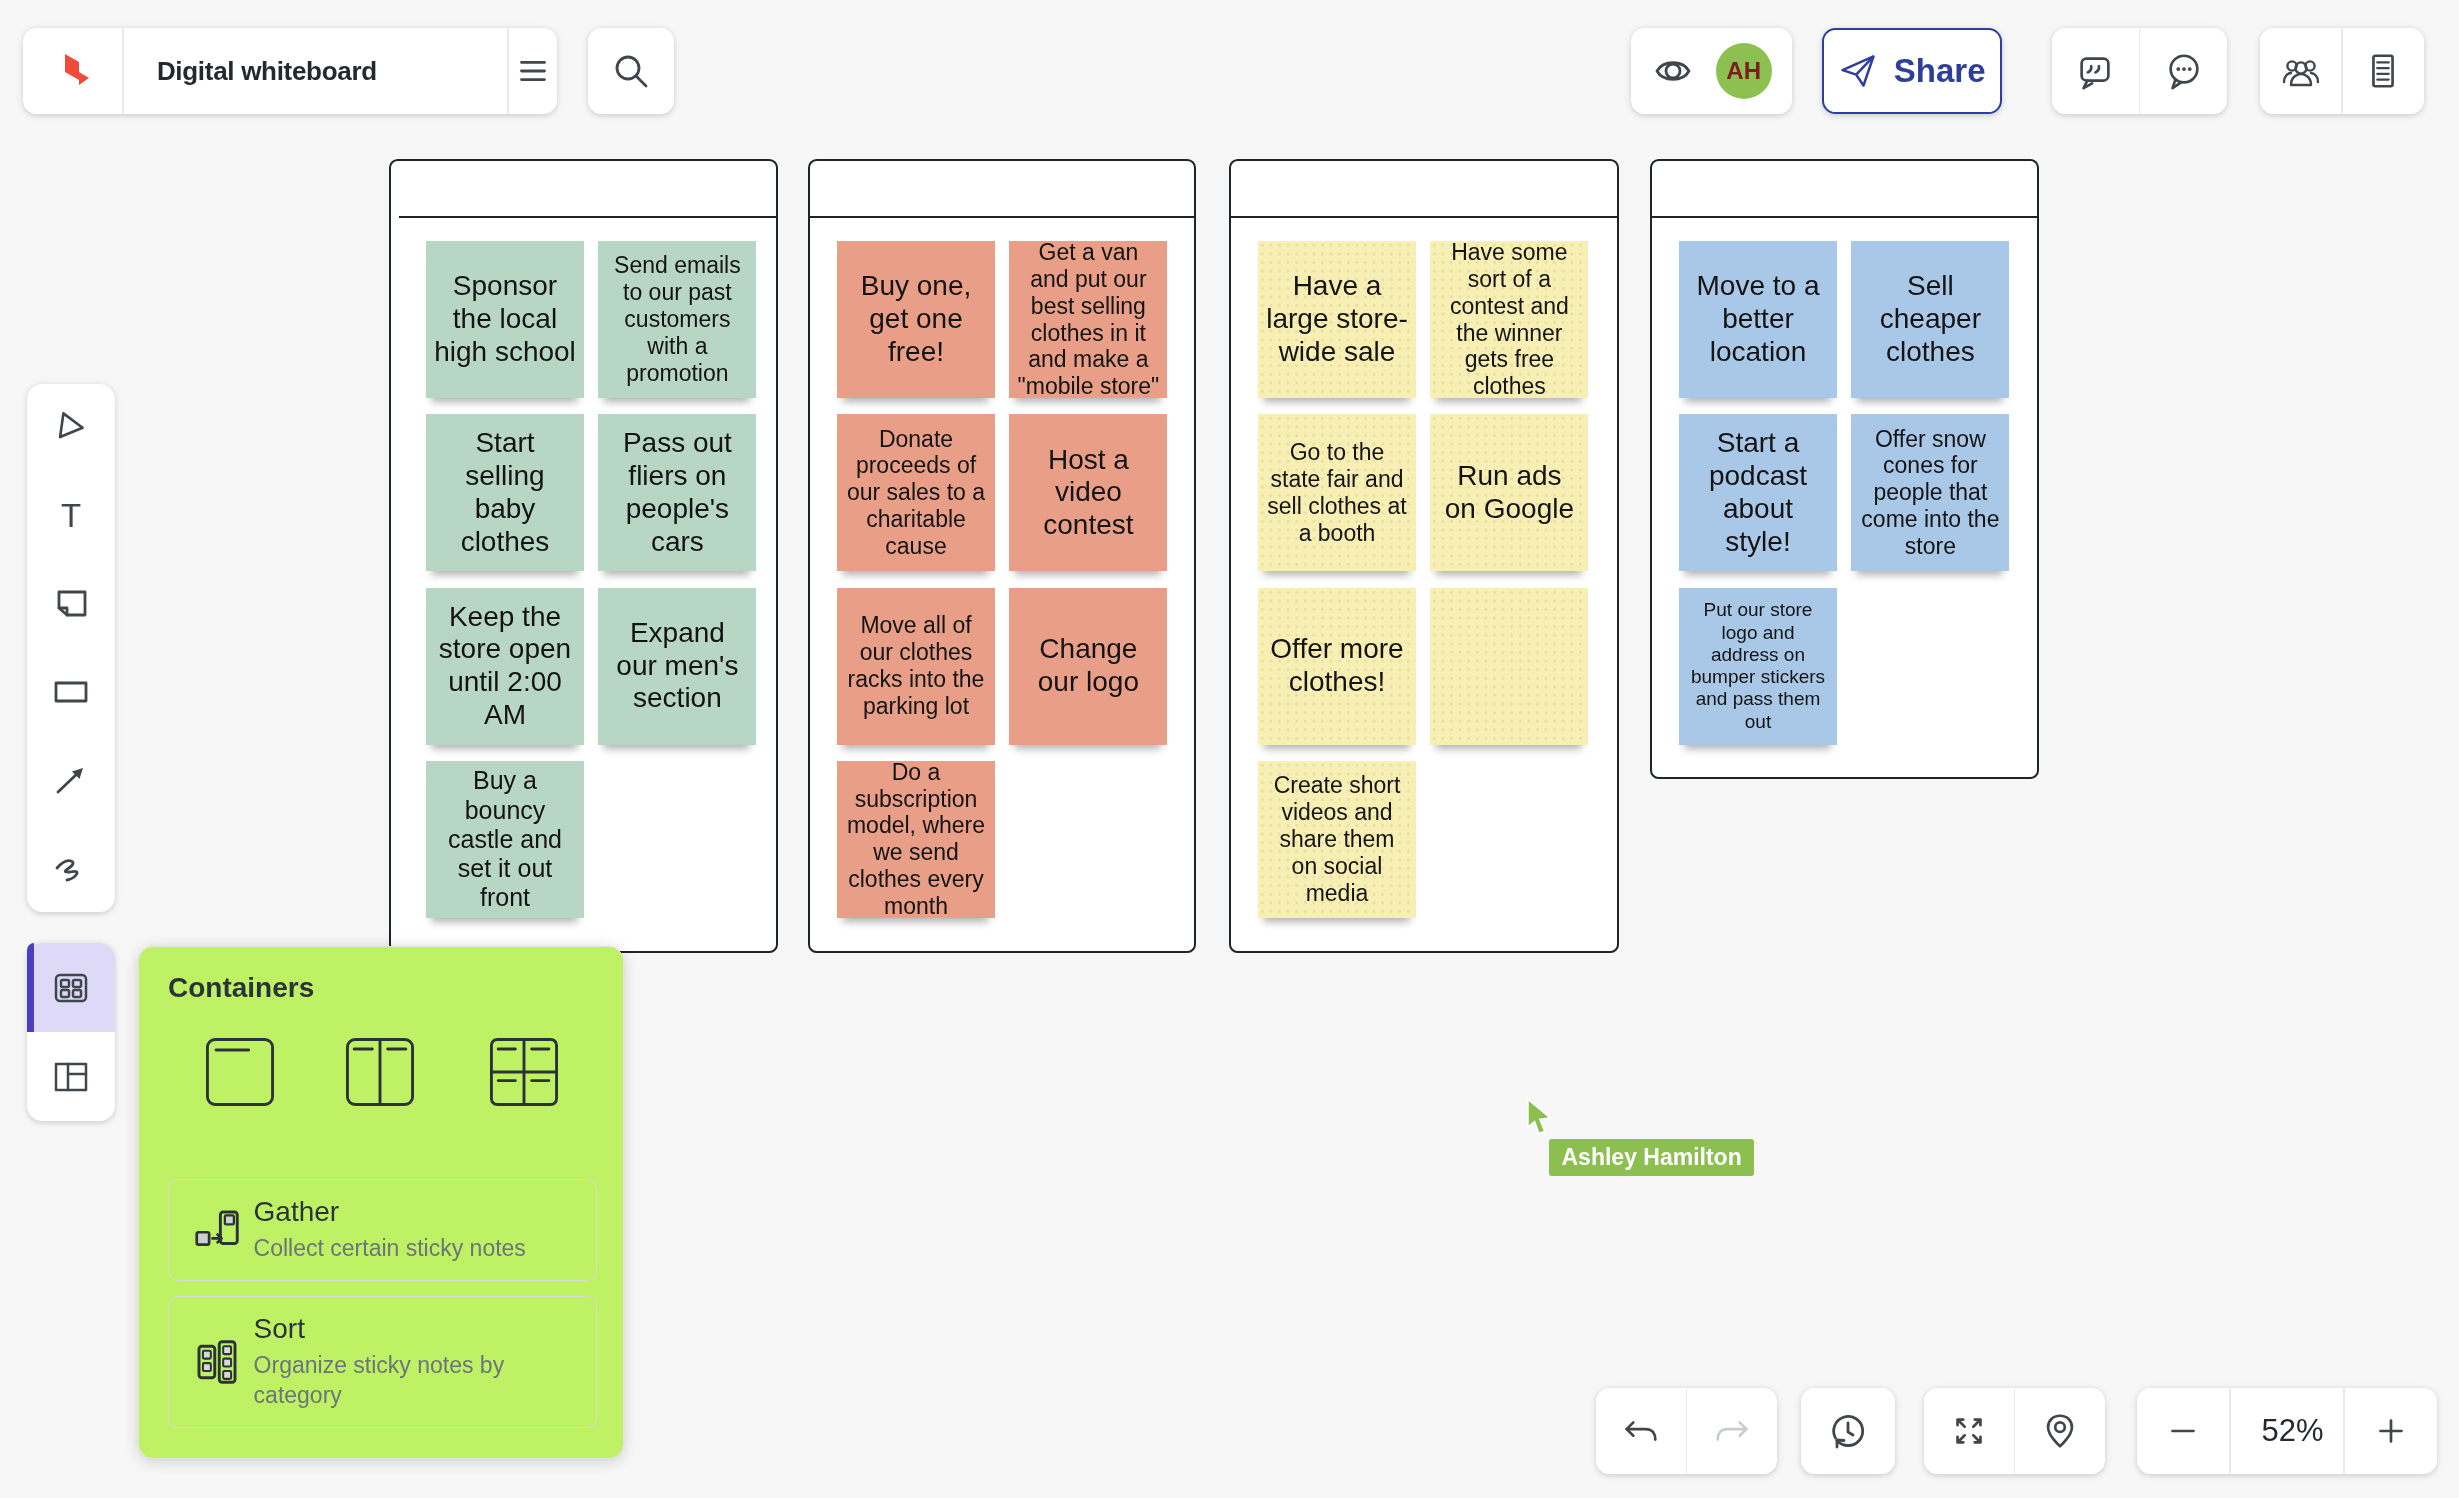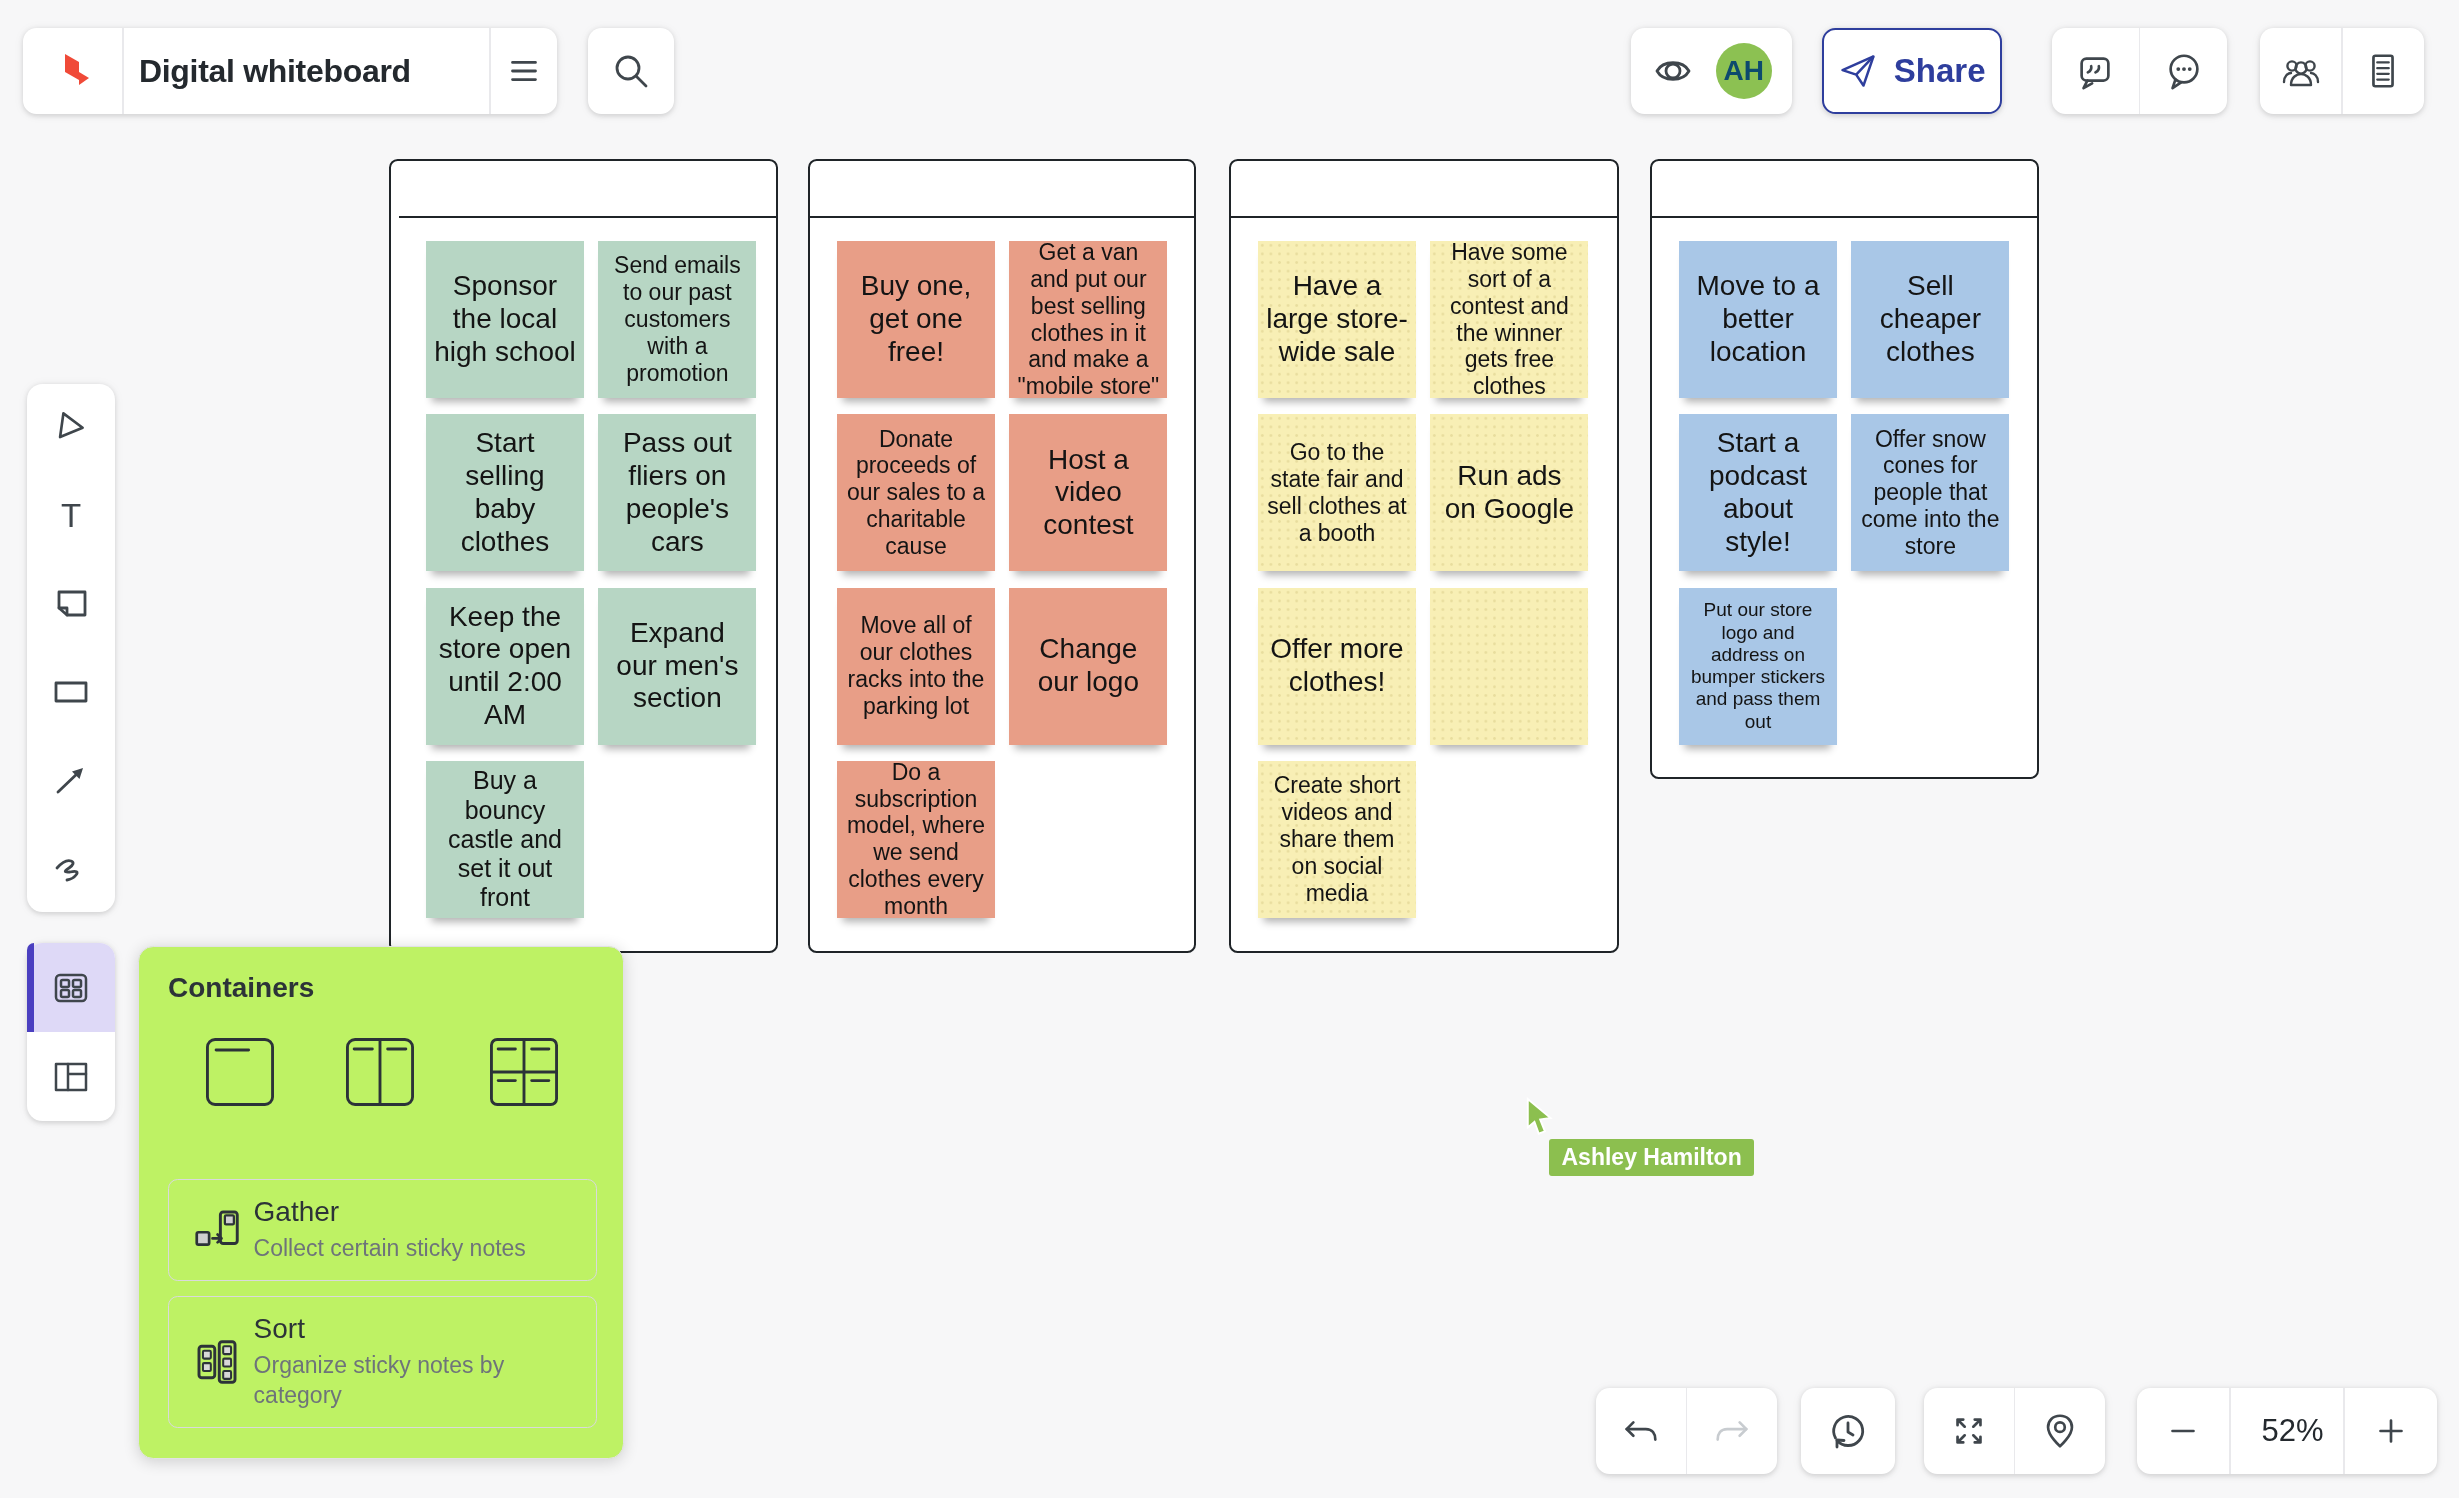--- a/index.html
+++ b/index.html
@@ -6,26 +6,26 @@
   body{font-family:"Liberation Sans",sans-serif;}
   .stage{position:relative;width:2459px;height:1499px;background:#f7f7f8;overflow:hidden;}
   .card{position:absolute;background:#fff;border-radius:13.4px;box-shadow:0 1.9px 4.8px rgba(0,0,0,.13),0 1px 11.5px rgba(0,0,0,.05);}
   .row{display:flex;align-items:center;height:100%;}
   .vdiv{width:1.9px;background:#e9e9ec;height:100%;}
   svg{display:block;}
   .ic{stroke:#3f464c;fill:none;stroke-width:2.8;stroke-linecap:round;stroke-linejoin:round;}
 
   
   .logo-cell{width:99px;display:flex;align-items:center;justify-content:center;height:100%;}
-  .title-cell{width:350px;padding-left:15px;font-size:32px;font-weight:700;color:#24292e;letter-spacing:-0.3px;}
+  .title-cell{width:350px;padding-left:33px;font-size:26px;font-weight:700;color:#24292e;letter-spacing:-0.3px;}
   .menu-cell{flex:1;display:flex;align-items:center;justify-content:center;height:100%;cursor:pointer;}
   .icon-btn{display:flex;align-items:center;justify-content:center;width:100%;height:100%;cursor:pointer;}
 
   
-  .avatar{width:56px;height:56px;border-radius:50%;background:var(--avatar,#8cc152);color:#0c4a6e;font-size:28px;font-weight:700;display:flex;align-items:center;justify-content:center;}
+  .avatar{width:56px;height:56px;border-radius:50%;background:var(--avatar,#8cc152);color:#7f1d1d;font-size:24px;font-weight:700;display:flex;align-items:center;justify-content:center;}
   .share-card{border:2.9px solid var(--accent,#2e3e9d);display:flex;align-items:center;justify-content:center;gap:15.4px;cursor:pointer;}
   .share-label{color:var(--accent,#2e3e9d);font-size:33px;font-weight:700;}
 
   
   .wb{position:absolute;background:#fff;border:2.9px solid #1f2428;border-radius:8.6px;box-sizing:border-box;}
   .wb-header{height:55px;border-bottom:2.9px solid #1f2428;display:flex;align-items:center;padding:0 17.3px;font-size:25px;color:#1f2428;}
   .notes{display:grid;grid-template-columns:158px 158px;column-gap:14.4px;row-gap:16.3px;padding:23px 25px 0 27px;}
   .note{height:157px;box-sizing:border-box;display:flex;align-items:center;justify-content:center;text-align:center;padding:7.7px;color:#141414;line-height:1.17;box-shadow:0 9.6px 7.7px -5.8px rgba(0,0,0,.30);cursor:pointer;}
   .note[data-color="green"]{background:var(--note-green,#b7d6c4);}
   .note[data-color="salmon"]{background:var(--note-salmon,#e89e87);}

